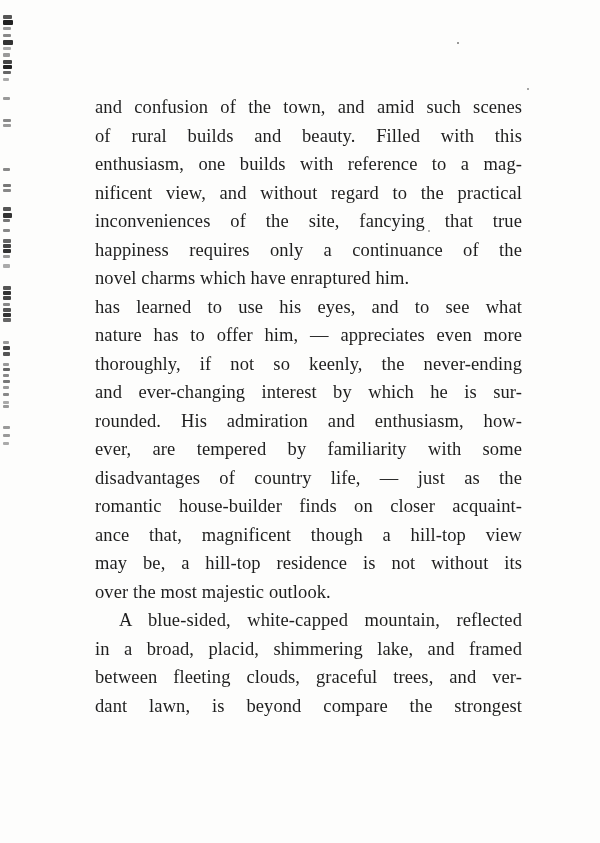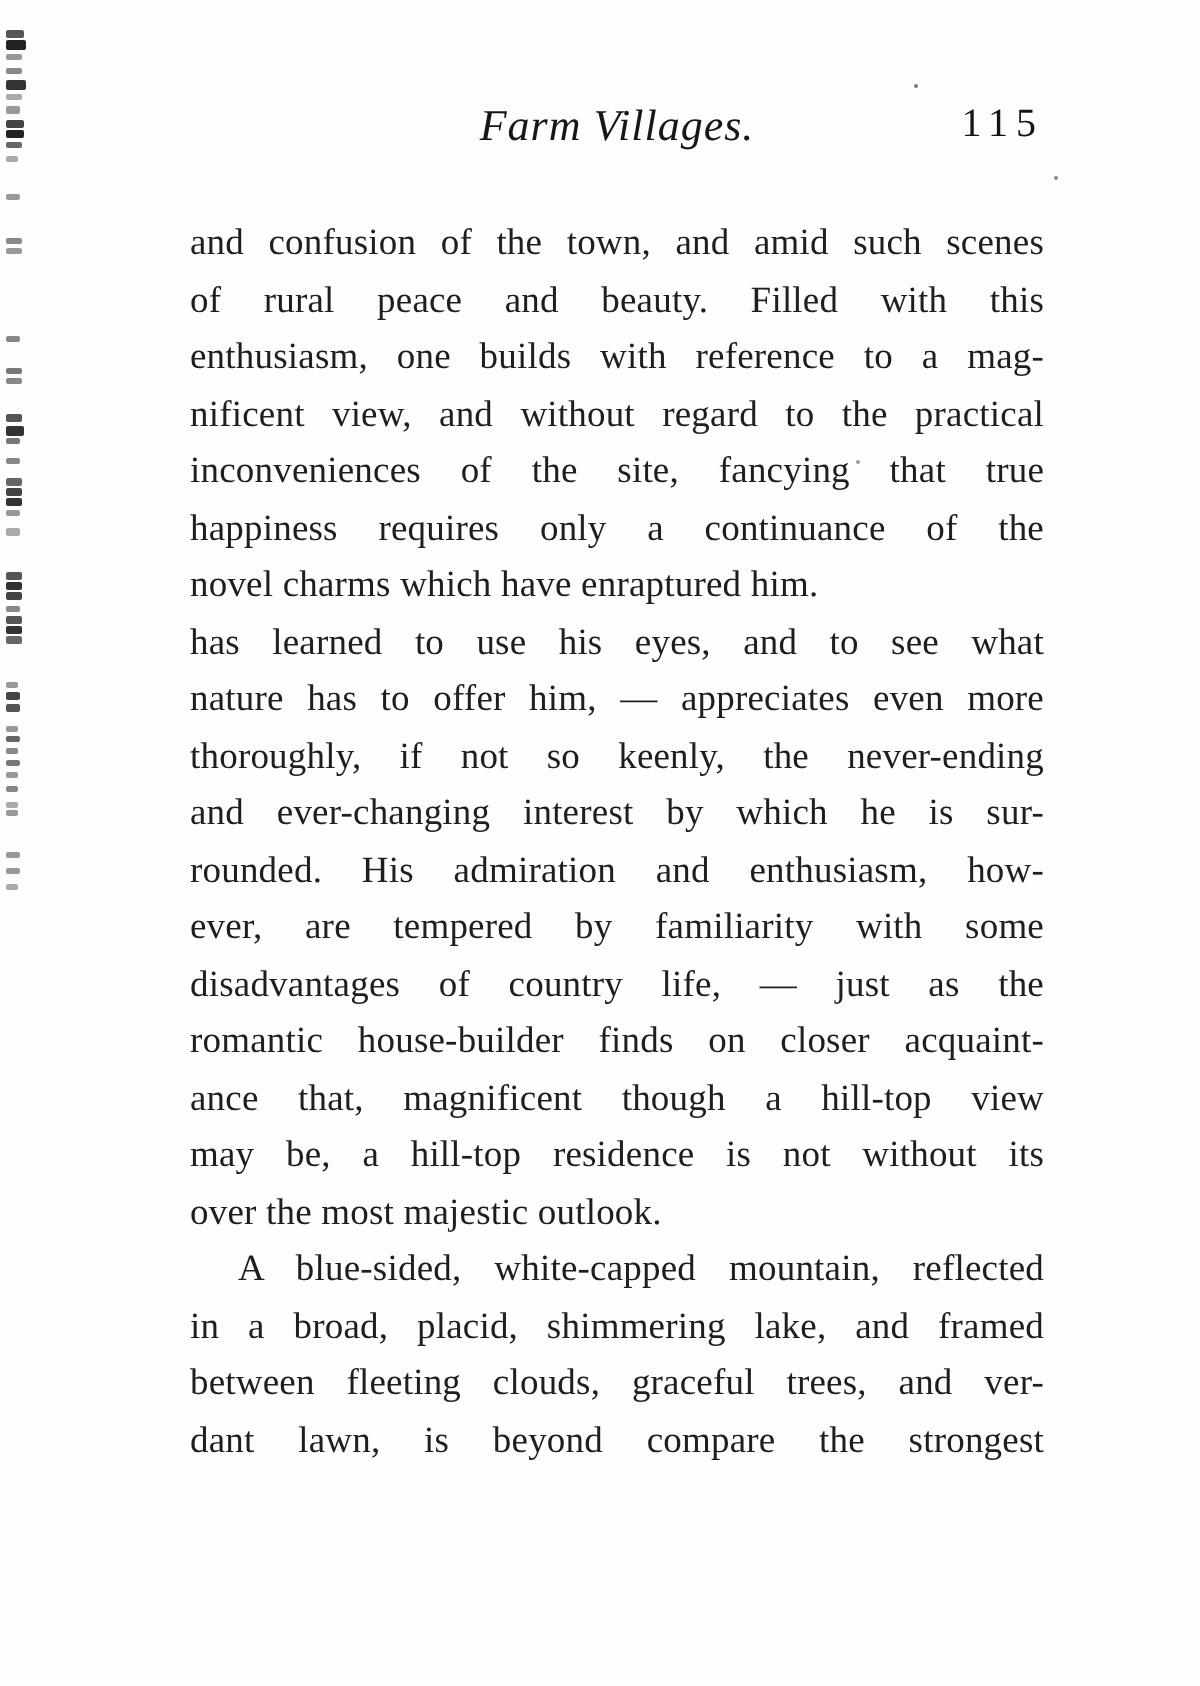--- a/index.html
+++ b/index.html
@@ -37,21 +37,21 @@
     right: 0;
     top: 1px;
     font-size: 20px;
     letter-spacing: 4px;
     color: #141414;
   }
   
   .body-text {
     position: absolute;
     left: 95px;
-    top: 108px;
+    top: 93px;
     width: 427px;
   }
   .paragraph { margin: 0; padding: 0; }
   .line {
     font-size: 18.5px;
     line-height: 28.5px;
     text-align: justify;
     text-align-last: justify;
     white-space: normal;
     letter-spacing: 0.1px;
@@ -118,29 +118,25 @@
       <div class="scan-mark" style="left: 3px; top: 401px; width: 6px; height: 3px; background: rgb(170, 170, 170);"></div>
       <div class="scan-mark" style="left: 3px; top: 405px; width: 6px; height: 3px; background: rgb(153, 153, 153);"></div>
       <div class="scan-mark" style="left: 3px; top: 426px; width: 7px; height: 3px; background: rgb(153, 153, 153);"></div>
       <div class="scan-mark" style="left: 3px; top: 434px; width: 7px; height: 3px; background: rgb(153, 153, 153);"></div>
       <div class="scan-mark" style="left: 3px; top: 442px; width: 6px; height: 3px; background: rgb(170, 170, 170);"></div>
       <div class="scan-mark" style="left: 457px; top: 42px; width: 2px; height: 2px; background: rgb(119, 119, 119);"></div>
       <div class="scan-mark" style="left: 527px; top: 88px; width: 2px; height: 2px; background: rgb(136, 136, 136);"></div>
       <div class="scan-mark" style="left: 428px; top: 230px; width: 2px; height: 2px; background: rgb(153, 153, 153);"></div>
     </div>
 
-  <div class="header">
-    <span class="running-title">Farm Villages.</span>
-    <span class="page-number">115</span>
-  </div>
 
   <div class="body-text" id="body-text">
       <div class="paragraph">
         <div class="line">and confusion of the town, and amid such scenes</div>
-        <div class="line">of rural peace and beauty.  Filled with this</div>
+        <div class="line">of rural builds and beauty.  Filled with this</div>
         <div class="line">enthusiasm, one builds with reference to a mag-</div>
         <div class="line">nificent view, and without regard to the practical</div>
         <div class="line">inconveniences of the site, fancying that true</div>
         <div class="line">happiness requires only a continuance of the</div>
         <div class="line last">novel charms which have enraptured him.</div>
       </div>
       <div class="paragraph">
         <div class="line">has learned to use his eyes, and to see what</div>
         <div class="line">nature has to offer him, — appreciates even more</div>
         <div class="line">thoroughly, if not so keenly, the never-ending</div>

